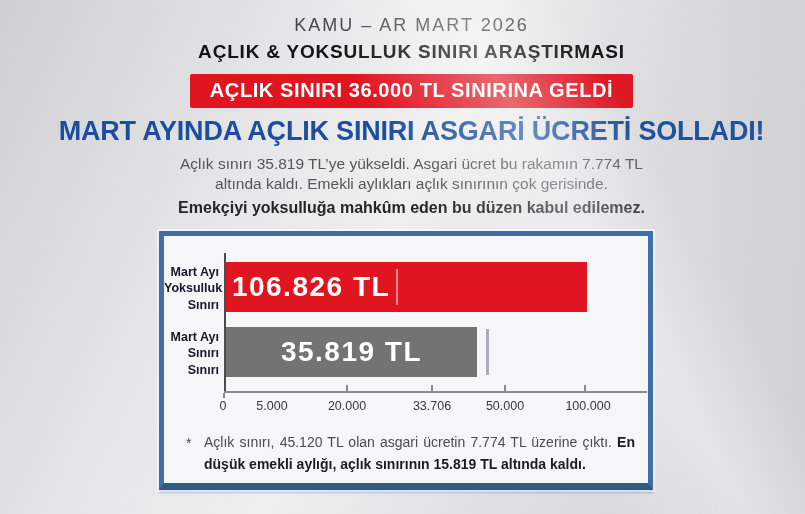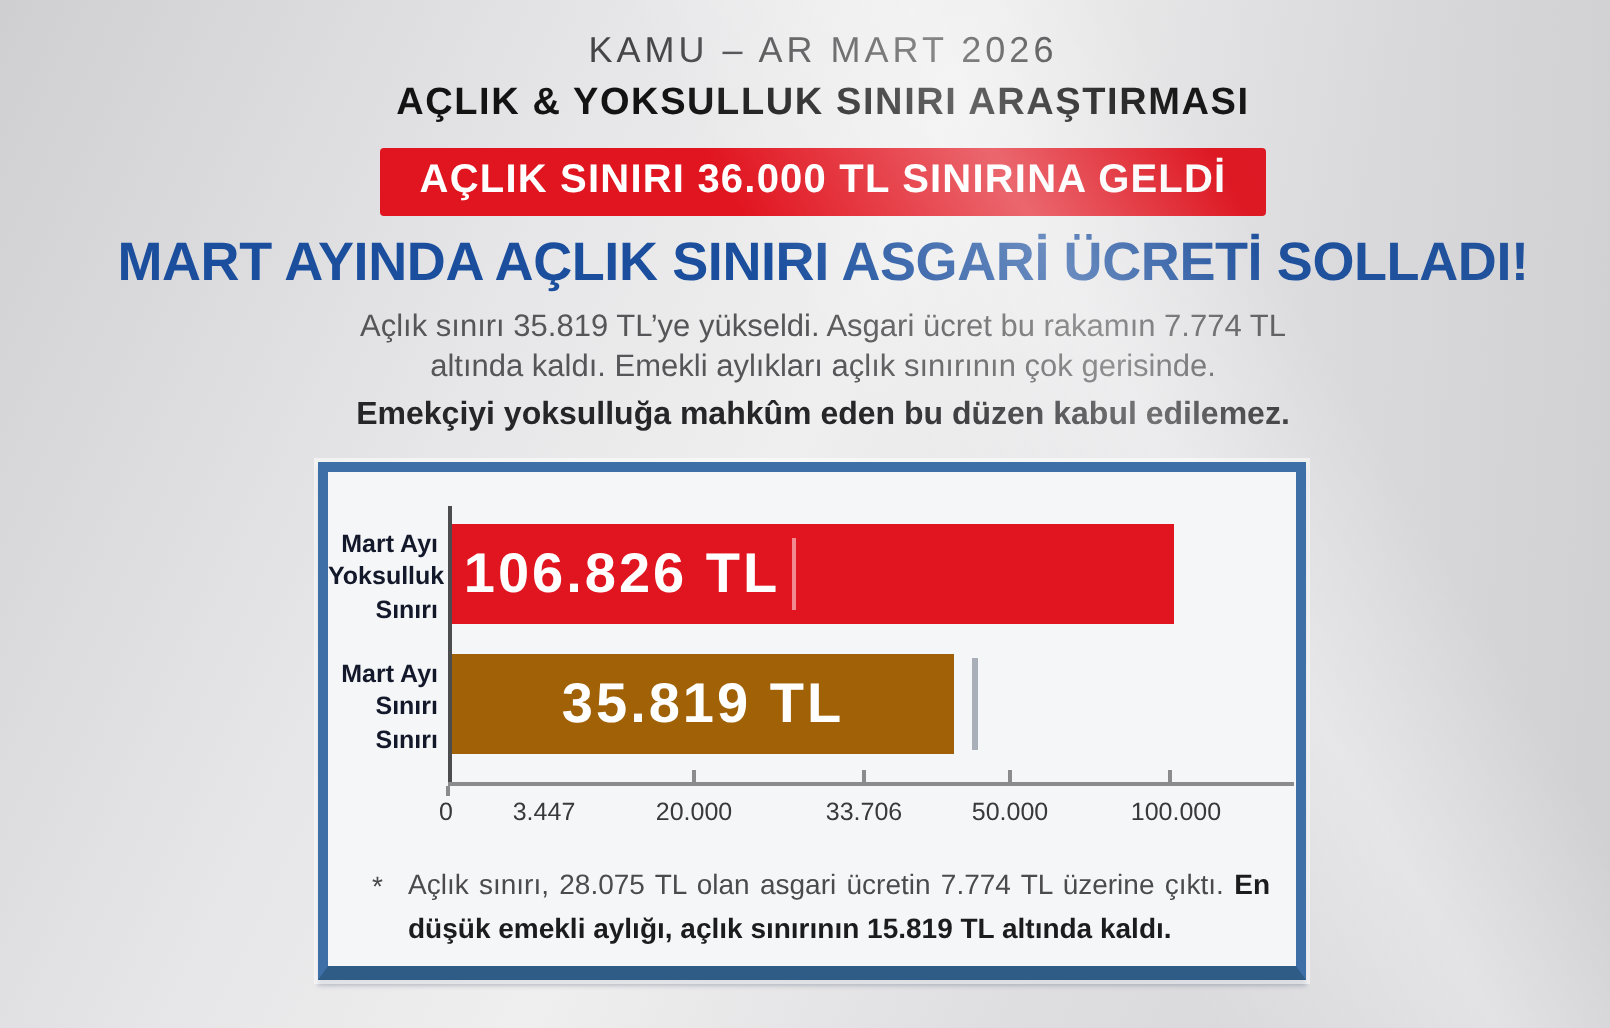--- a/index.html
+++ b/index.html
@@ -47,21 +47,21 @@
   .axis-y { position:absolute; left:60px; top:17px; width:2px; height:139px; background:#4c4c4e; }
   .cat-label {
     position:absolute; left:0; width:55px; text-align:right;
     font-size:12.5px; font-weight:bold; color:#13182a; line-height:1.3;
   }
   .cat-label.poverty { top:28px; }
   .cat-label.hunger  { top:93px; }
 
   .bar { position:absolute; left:62px; height:50px; display:flex; align-items:center; }
   .bar.red  { top:26px; width:361px; background:#e11520; }
-  .bar.blue { top:91px; width:251px; background:#a16207; justify-content:center; }
+  .bar.blue { top:91px; width:251px; background:#737373; justify-content:center; }
   .bar-value {
     color:#fff; font-size:28px; font-weight:bold; letter-spacing:1.5px; white-space:nowrap;
   }
   .bar.red .bar-value { flex:0 0 170px; text-align:center; }
   .bar-divider { width:2px; height:36px; background:rgba(255,255,255,.5); margin-right:11px; }
   .bar-note {
     color:#fff; font-size:11.5px; line-height:1.4; padding-right:6px;
   }
   .bar-note b, .side-note b { font-weight:bold; }
   .side-divider { position:absolute; left:322px; top:93px; width:3px; height:46px; background:#a9afb8; }
@@ -129,23 +129,23 @@
     <div class="side-divider"></div>
 
     <div class="axis-x"></div>
     <div class="tick down" style="left:59px"></div>
     <div class="tick" style="left:182px"></div>
     <div class="tick" style="left:267px"></div>
     <div class="tick" style="left:340px"></div>
     <div class="tick" style="left:420px"></div>
 
     <div class="tick-label" style="left:59px">0</div>
-    <div class="tick-label" style="left:108px">3.447</div>
+    <div class="tick-label" style="left:108px">5.000</div>
     <div class="tick-label" style="left:183px">20.000</div>
     <div class="tick-label" style="left:268px">33.706</div>
     <div class="tick-label" style="left:341px">50.000</div>
     <div class="tick-label" style="left:424px">100.000</div>
 
     <div class="footnote">
-      <span class="marker">*</span><span>Açlık sınırı, 28.075 TL olan asgari ücretin 7.774 TL üzerine çıktı. </span><b>En düşük emekli aylığı, açlık sınırının 15.819 TL altında kaldı.</b>
+      <span class="marker">*</span><span>Açlık sınırı, 45.120 TL olan asgari ücretin 7.774 TL üzerine çıktı. </span><b>En düşük emekli aylığı, açlık sınırının 15.819 TL altında kaldı.</b>
     </div>
   </div>
 </div>
 
 </body></html>

